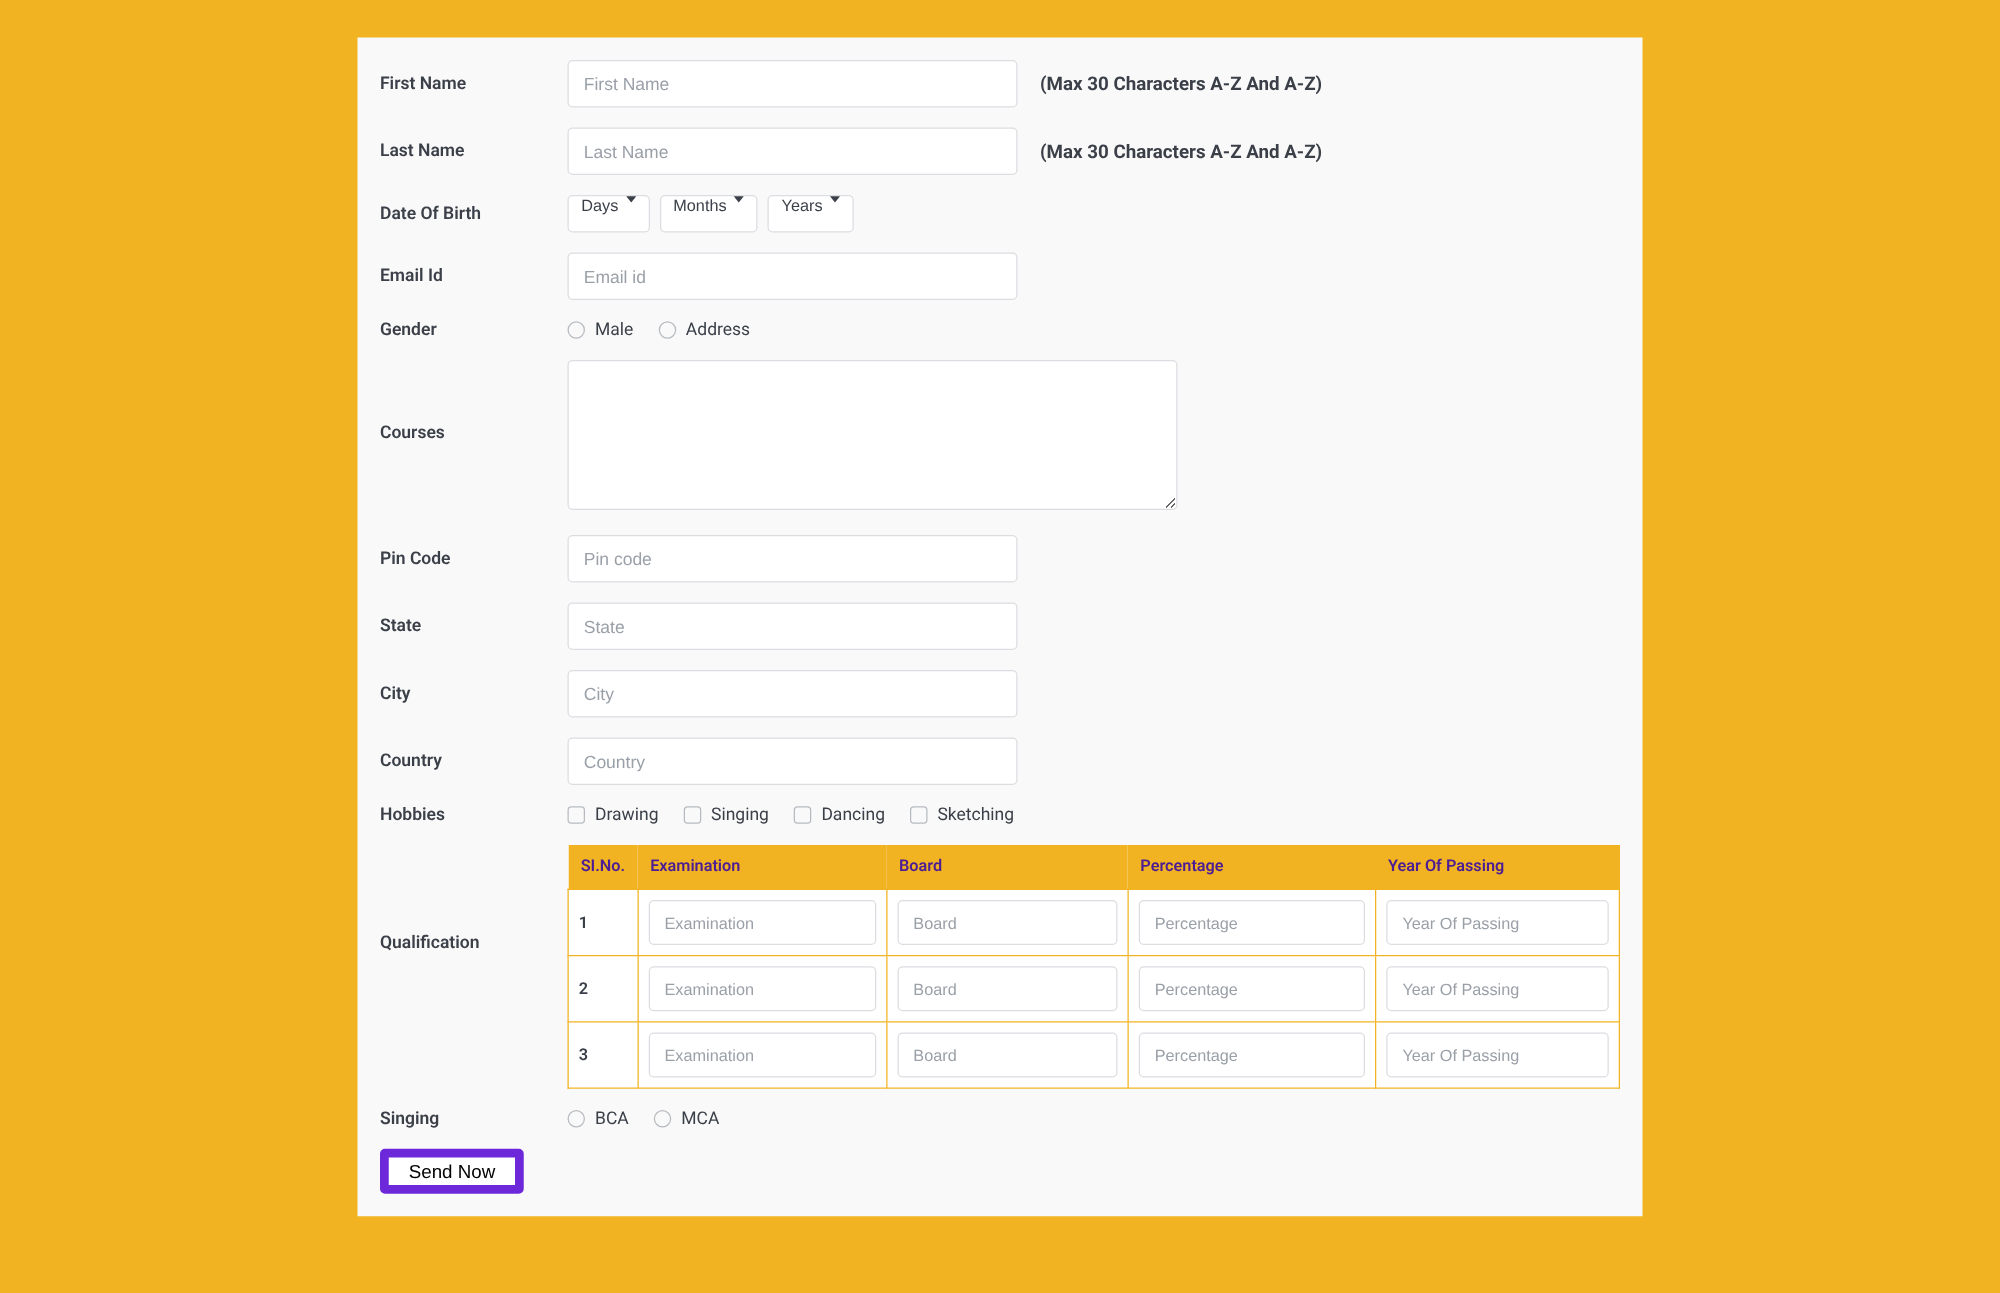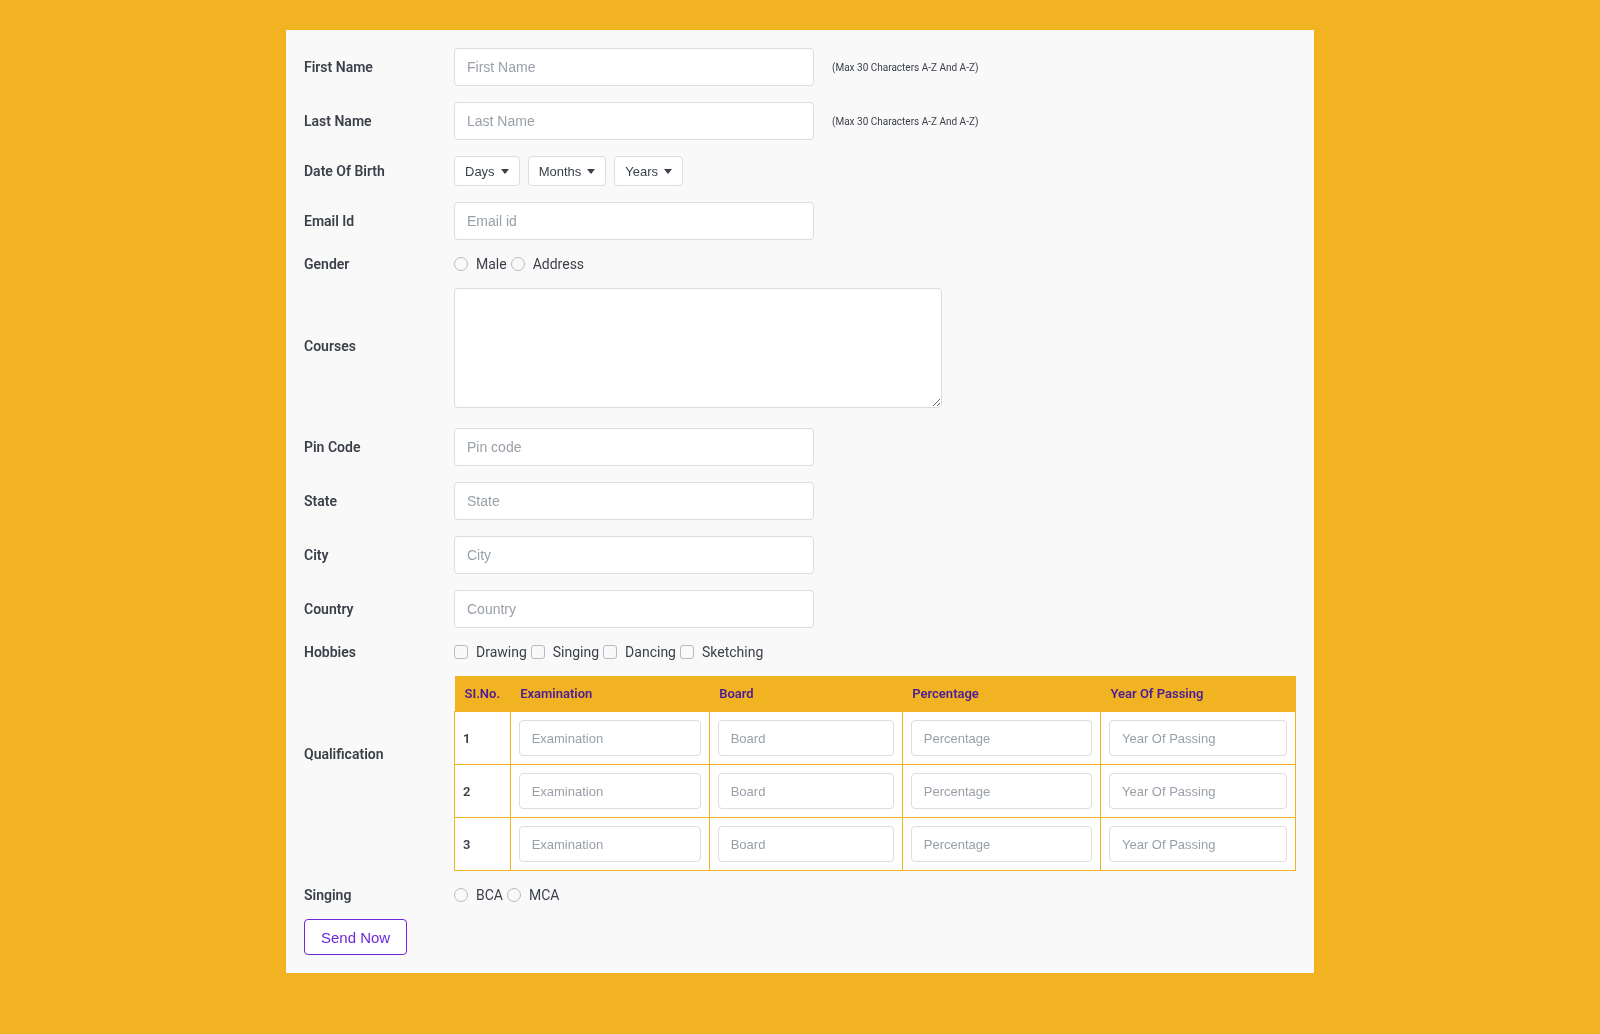--- a/index.html
+++ b/index.html
@@ -42,22 +42,22 @@
       font-weight: 600;
       color: #3a3f48;
     }
 
     .input-col {
       flex: 0 0 360px;
     }
 
     .hint-col {
       padding-left: 18px;
-      font-size: 10px;
-      font-weight: 400;
+      font-size: 15px;
+      font-weight: 700;
       color: #3a3f48;
     }
 
     .text-input {
       width: 100%;
       height: 38px;
       border: 1px solid #dcdde1;
       border-radius: 4px;
       padding: 0 12px;
       font-size: 14px;
@@ -76,21 +76,20 @@
       font-family: inherit;
     }
 
     .dropdown-group {
       display: flex;
       gap: 8px;
     }
 
     .dropdown-btn {
       display: inline-flex;
-      align-items: center;
       height: 30px;
       border: 1px solid #dcdde1;
       border-radius: 4px;
       background: #fff;
       padding: 0 10px;
       font-size: 13px;
       color: #3a3f48;
       cursor: pointer;
     }
 
@@ -98,21 +97,21 @@
       margin-left: 6px;
       width: 0;
       height: 0;
       border-left: 4px solid transparent;
       border-right: 4px solid transparent;
       border-top: 5px solid #3a3f48;
     }
 
     .radio-group, .check-group {
       display: flex;
-      gap: 4px;
+      gap: 20px;
       align-items: center;
     }
 
     .radio-item, .check-item {
       display: inline-flex;
       align-items: center;
       gap: 8px;
       font-size: 14px;
       color: #3a3f48;
       cursor: pointer;
@@ -173,24 +172,24 @@
     .qtable th:first-child, .qtable td:first-child {
       width: 48px;
     }
 
     .submit-btn {
       display: inline-flex;
       align-items: center;
       justify-content: center;
       height: 36px;
       padding: 0 16px;
-      border: 1px solid #6d28d9;
+      border: 7px solid #6d28d9;
       border-radius: 4px;
       background: #fff;
-      color: #6d28d9;
+      color: #000000;
       font-size: 15px;
       font-weight: 500;
       cursor: pointer;
     }
 
     .submit-row {
       margin-top: 4px;
     }
   </style>
 </head>

